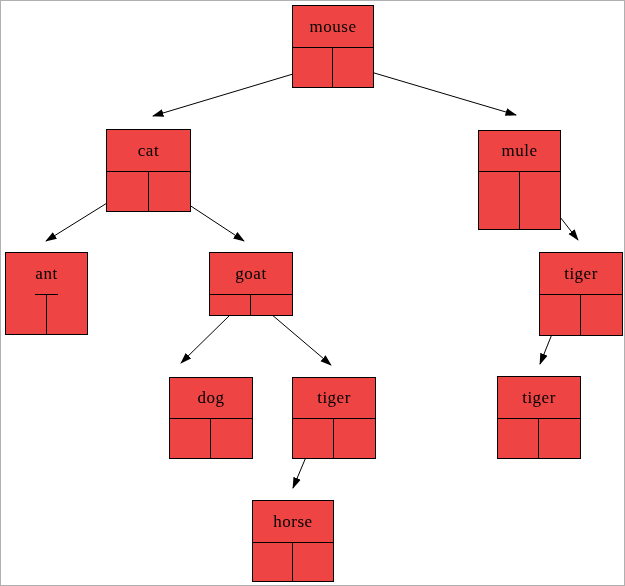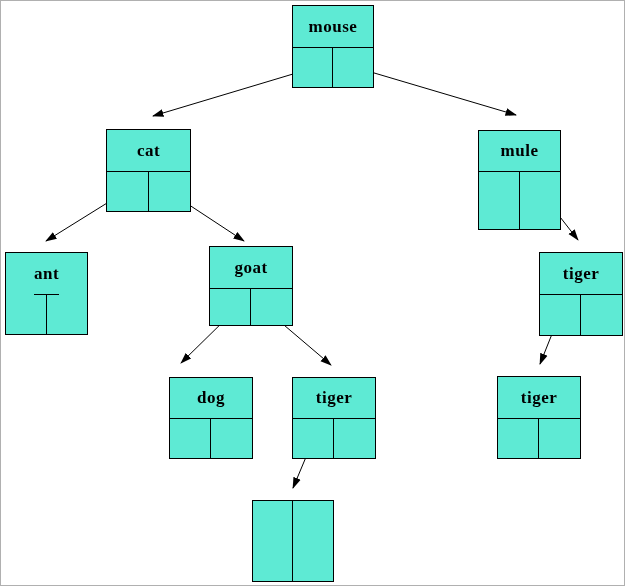--- a/index.html
+++ b/index.html
@@ -21,24 +21,23 @@
     left: 0;
     top: 0;
     width: 623px;
     height: 584px;
     pointer-events: none;
   }
   .node {
     position: absolute;
     box-sizing: border-box;
     border: 1px solid #000000;
-    background: #5eead4;
+    background: #ef4444;
     display: flex;
     flex-direction: column;
-    font-weight: bold;
   }
   .node-label {
     box-sizing: border-box;
     flex: 0 0 auto;
     border-bottom: 1px solid #000000;
     display: flex;
     align-items: center;
     justify-content: center;
     font-size: 17px;
     color: #000000;
@@ -100,21 +99,21 @@
       <div class="node-cell right"></div>
     </div>
   </div>
       <div class="node" style="left: 4px; top: 251px; width: 83px; height: 83px; align-items: center;">
     <div class="node-label" style="height: 42px;">ant</div>
     <div class="node-cells">
       <div class="node-cell left"></div>
       <div class="node-cell right"></div>
     </div>
   </div>
-      <div class="node" style="left: 208px; top: 245px; width: 84px; height: 80px;">
+      <div class="node" style="left: 208px; top: 251px; width: 84px; height: 64px;">
     <div class="node-label" style="height: 42px;">goat</div>
     <div class="node-cells">
       <div class="node-cell left"></div>
       <div class="node-cell right"></div>
     </div>
   </div>
       <div class="node" style="left: 538px; top: 251px; width: 84px; height: 84px;">
     <div class="node-label" style="height: 42px;">tiger</div>
     <div class="node-cells">
       <div class="node-cell left"></div>
@@ -136,19 +135,20 @@
     </div>
   </div>
       <div class="node" style="left: 496px; top: 375px; width: 84px; height: 83px;">
     <div class="node-label" style="height: 42px;">tiger</div>
     <div class="node-cells">
       <div class="node-cell left"></div>
       <div class="node-cell right"></div>
     </div>
   </div>
       <div class="node" style="left: 251px; top: 499px; width: 82px; height: 82px;">
+    <div class="node-label" style="height: 42px;">horse</div>
     <div class="node-cells">
       <div class="node-cell left"></div>
       <div class="node-cell right"></div>
     </div>
   </div>
     </div>
 </div>
 
 </body></html>

